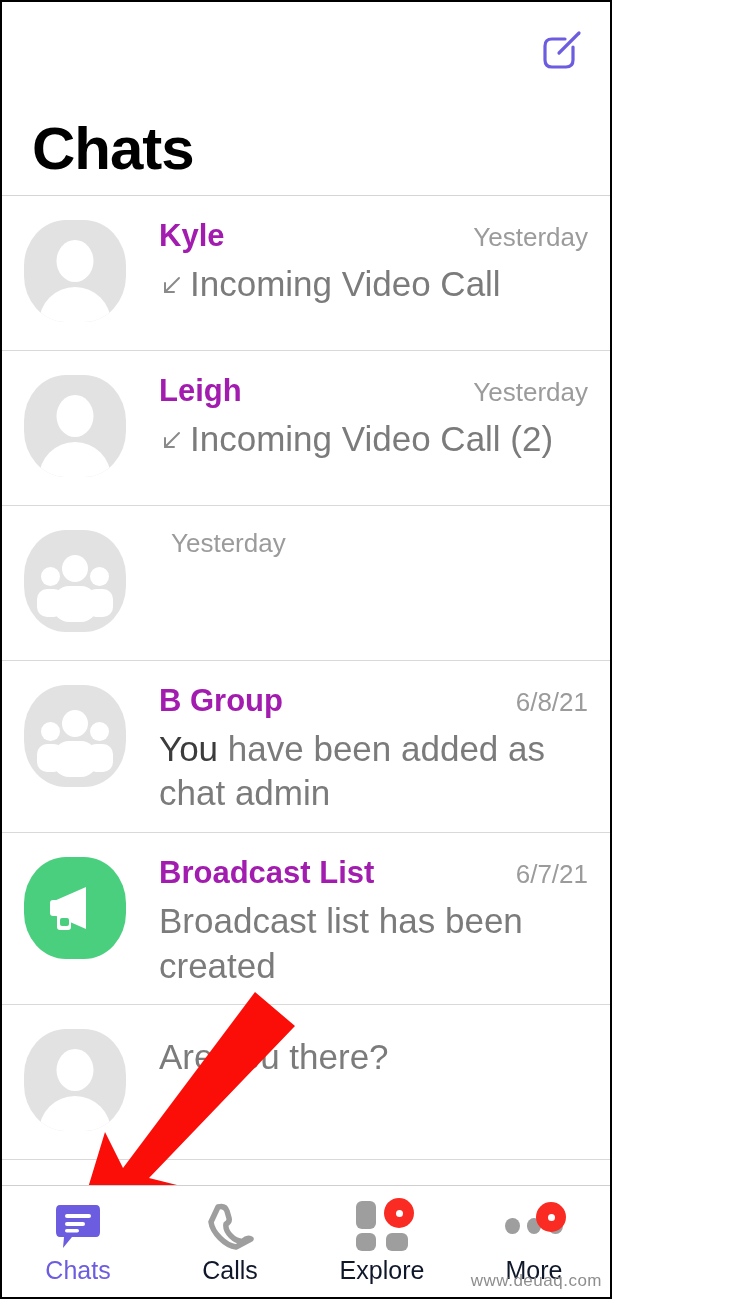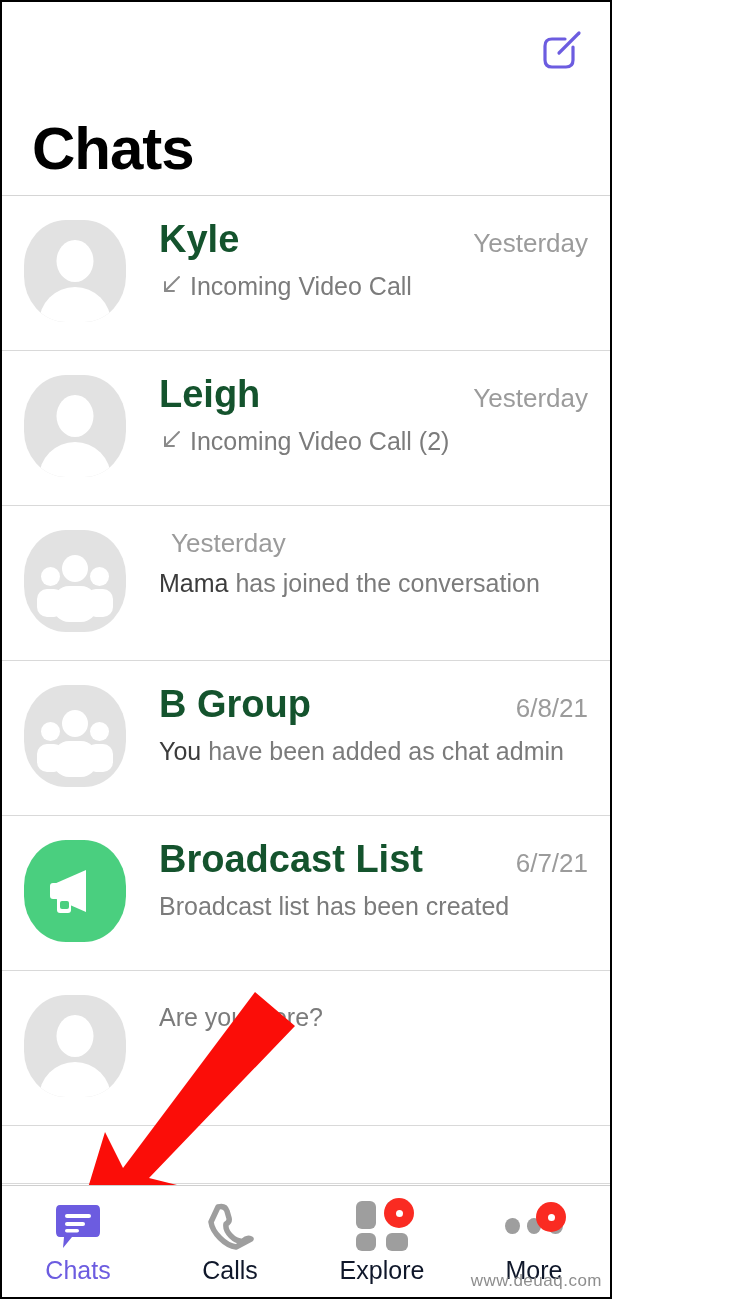--- a/index.html
+++ b/index.html
@@ -66,41 +66,41 @@
     padding-left: 33px;
     padding-top: 4px;
     min-width: 0;
   }
   .row-top {
     display: flex;
     align-items: baseline;
     justify-content: space-between;
   }
   .row-title {
-    font-size: 38px;
+    font-size: 31px;
     font-weight: bold;
-    color: #14532d;
+    color: #a21caf;
     line-height: 1.15;
     white-space: nowrap;
   }
   .row-meta {
     display: flex;
     align-items: center;
     gap: 9px;
     flex: 0 0 auto;
     padding-left: 12px;
   }
   .row-time {
     font-size: 26px;
     color: #9b9b9b;
     white-space: nowrap;
   }
   .row-sub {
     margin-top: 8px;
-    font-size: 25px;
+    font-size: 35px;
     color: #7b7b7b;
     line-height: 1.28;
     display: block;
     max-width: 470px;
   }
   .sub-strong { color: #3c3c3c; font-weight: normal; }
   .call-arrow {
     display: inline-block;
     vertical-align: -2px;
     margin-right: 7px;
@@ -312,24 +312,20 @@
           <div class="g-head-c"></div>
             <div class="g-body-c"></div>
         </div>
       </div>
       <div class="row-body">
         <div class="row-top">
           <div class="row-meta">
             <span class="row-time">Yesterday</span>
           </div>
         </div>
-        <div class="row-sub">
-          <span class="sub-strong">Mama</span>
-          <span>has joined the conversation</span>
-        </div>
       </div>
     </div>
 
     <div class="chat-row tall">
       <div class="avatar">
         <div class="av-group">
           <div class="g-head-l"></div>
             <div class="g-body-l"></div>
           <div class="g-head-r"></div>
             <div class="g-body-r"></div>

